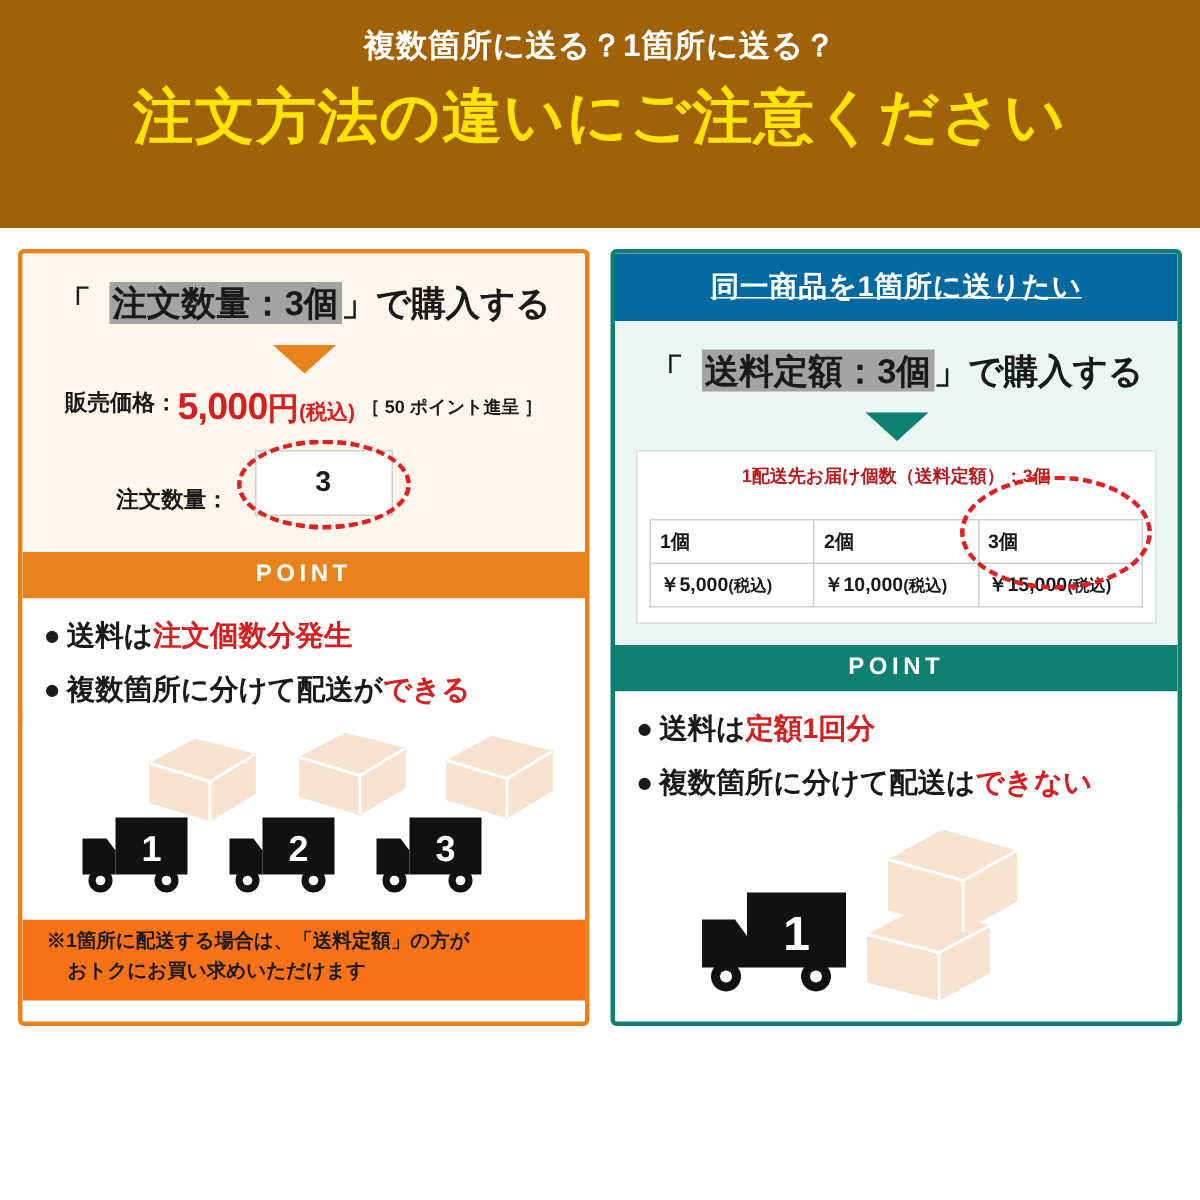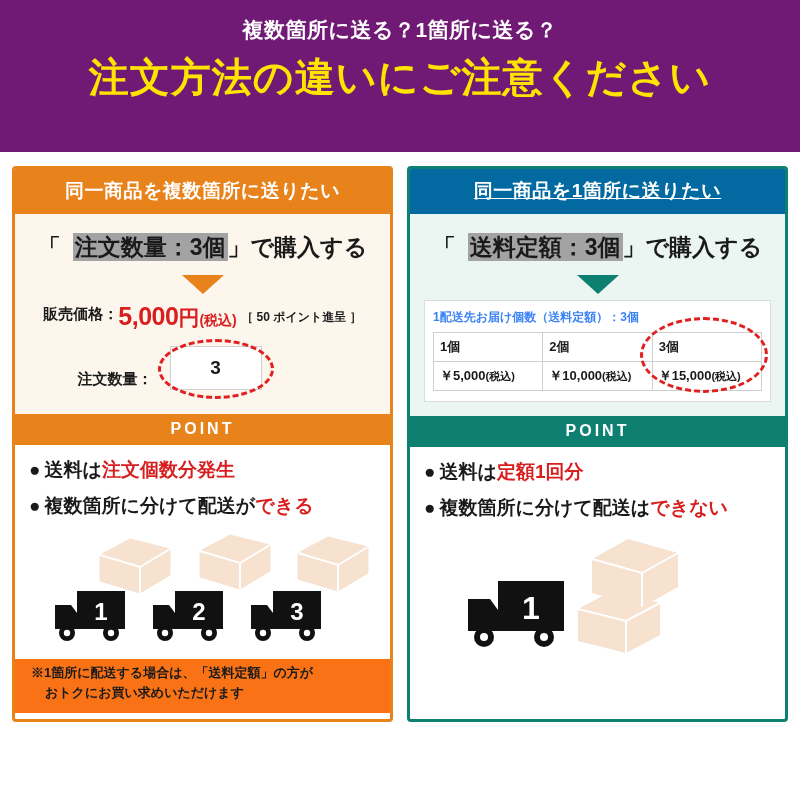--- a/index.html
+++ b/index.html
@@ -18,21 +18,21 @@
     width: 800px;
     height: 800px;
     background: #ffffff;
   }
 
   
   .header {
     position: relative;
     width: 800px;
     height: 152px;
-    background: #701a75;
+    background: #a16207;
     color: #ffffff;
     text-align: center;
   }
   .header-sub {
     padding-top: 16px;
     font-size: 21px;
     font-weight: bold;
     letter-spacing: 0.5px;
     color: #ffffff;
   }
@@ -206,22 +206,23 @@
   .table-wrap {
     position: relative;
     background: #ffffff;
     border: 1px solid #dcdcdc;
     margin: 4px 2px 2px 2px;
     padding: 8px 8px 10px 8px;
   }
   .table-caption {
     font-size: 12px;
     font-weight: bold;
-    color: #3b82f6;
-    margin-bottom: 6px;
+    color: #b91c1c;
+    margin-bottom: 20px;
+    text-align: center;
   }
   table.qty-table {
     border-collapse: collapse;
     width: 100%;
     table-layout: fixed;
   }
   table.qty-table td {
     border: 1px solid #cfcfcf;
     height: 24px;
     padding: 2px 6px;
@@ -312,21 +313,20 @@
 <div class="page">
 
   <div class="header">
     <div class="header-sub">複数箇所に送る？1箇所に送る？</div>
     <div class="header-main">注文方法の違いにご注意ください</div>
   </div>
 
   <div class="columns">
 
     <div class="col orange">
-      <div class="col-title">同一商品を複数箇所に送りたい</div>
 
       <div class="col-body">
         <div class="buy-line">
           <span>「</span><span class="hl">注文数量：3個</span><span>」で購入する</span>
         </div>
 
         <div class="arrow-down"></div>
 
         <div class="price-row">
           <span class="price-label">販売価格：</span><span class="price-value">5,000</span><span class="price-yen">円</span><span class="price-tax">(税込)</span>

